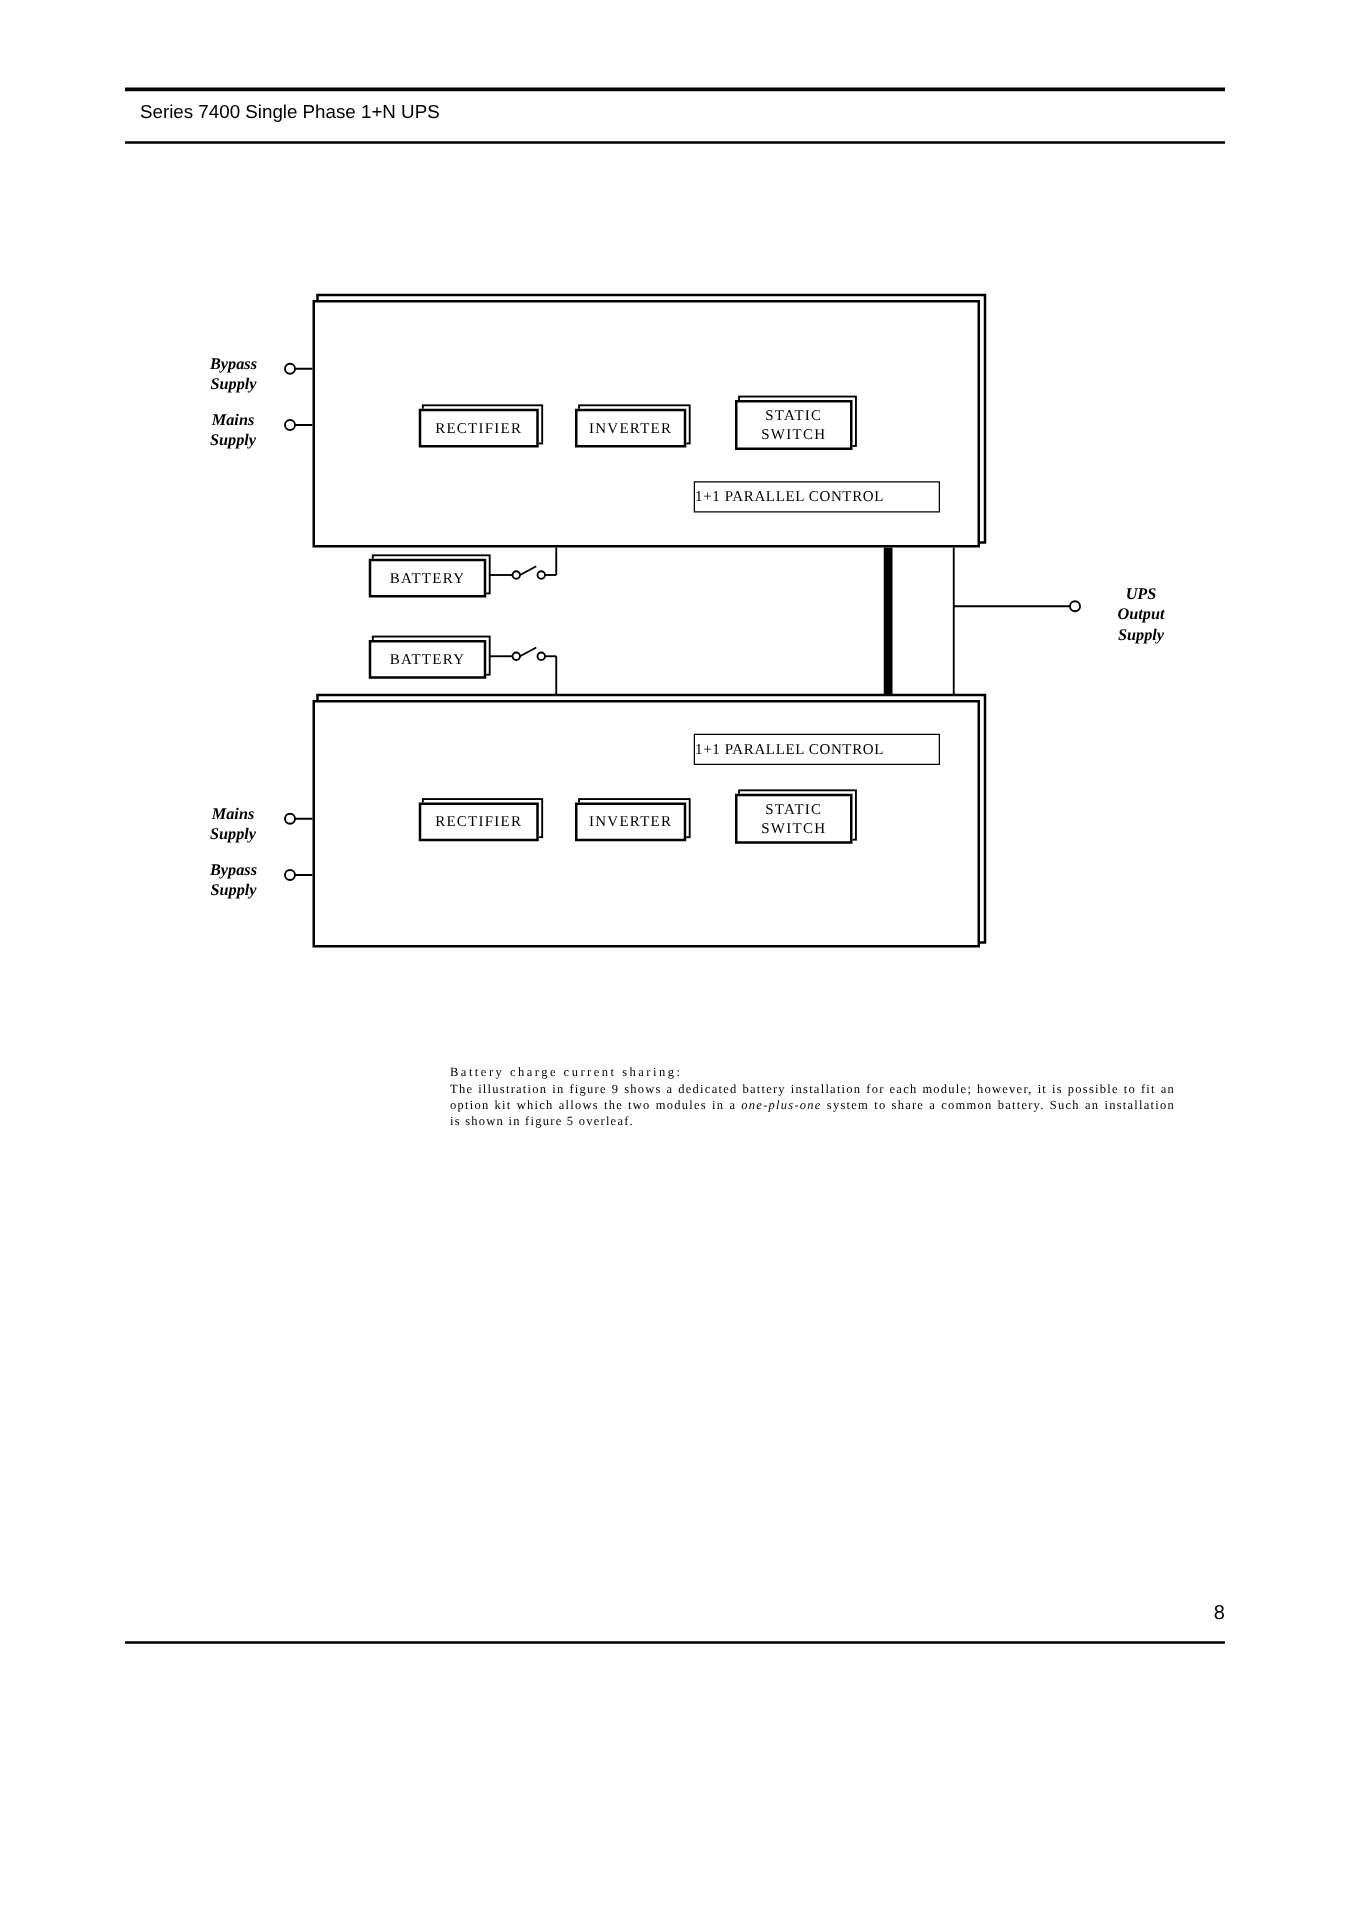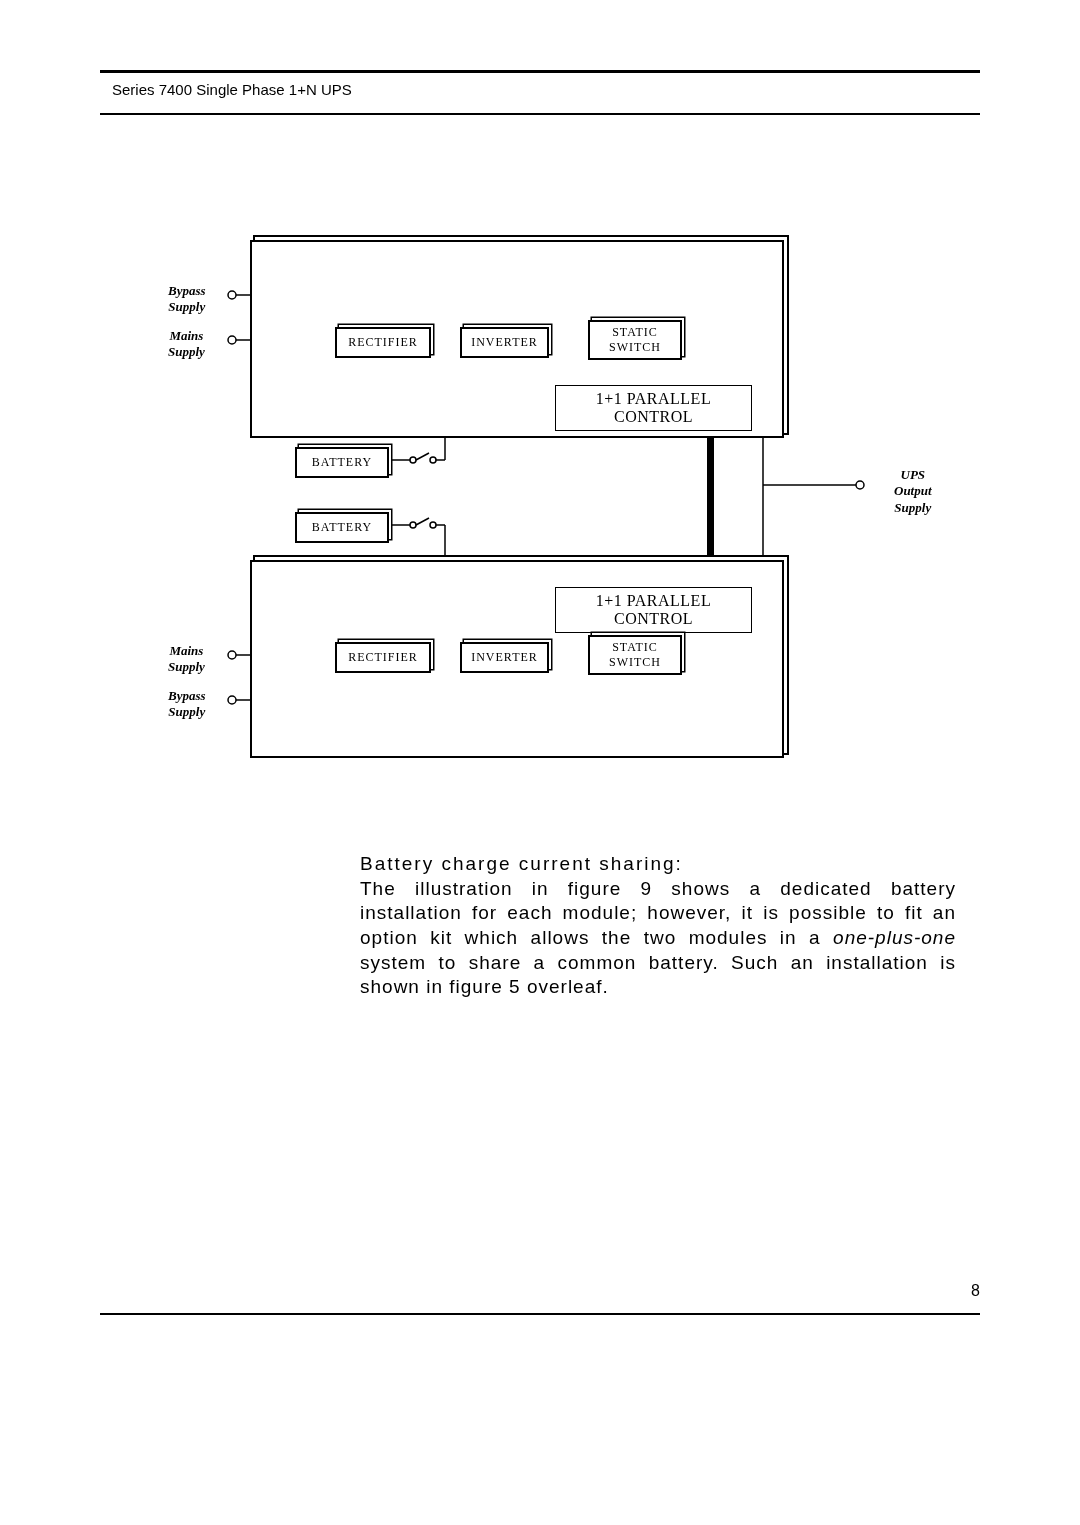--- a/index.html
+++ b/index.html
@@ -56,35 +56,35 @@
   font-style: italic;
   font-size: 13px;
   text-align: center;
   line-height: 1.25;
 }
 .control-box {
   position: absolute;
   border: 1.5px solid #000;
   background: #fff;
   font-family: "Times New Roman", Times, serif;
-  font-size: 16px;
+  font-size: 12px;
   letter-spacing: 0.5px;
-  text-align: center;
+  text-align: left;
   padding: 4px 0;
 }
 .figure-caption {
   text-align: center;
   font-style: italic;
   font-size: 15px;
   margin-top: 36px;
 }
 .body-text {
-  margin: 62px 24px 0 260px;
-  font-family: Liberation Sans, sans-serif;
-  font-size: 19px;
+  margin: 62px 40px 0 260px;
+  font-family: Liberation Serif, serif;
+  font-size: 10px;
   letter-spacing: 1px;
   text-align: justify;
   line-height: 1.3;
 }
 .body-text .heading {
   letter-spacing: 2px;
 }
 .body-text .ital {
   font-style: italic;
 }

